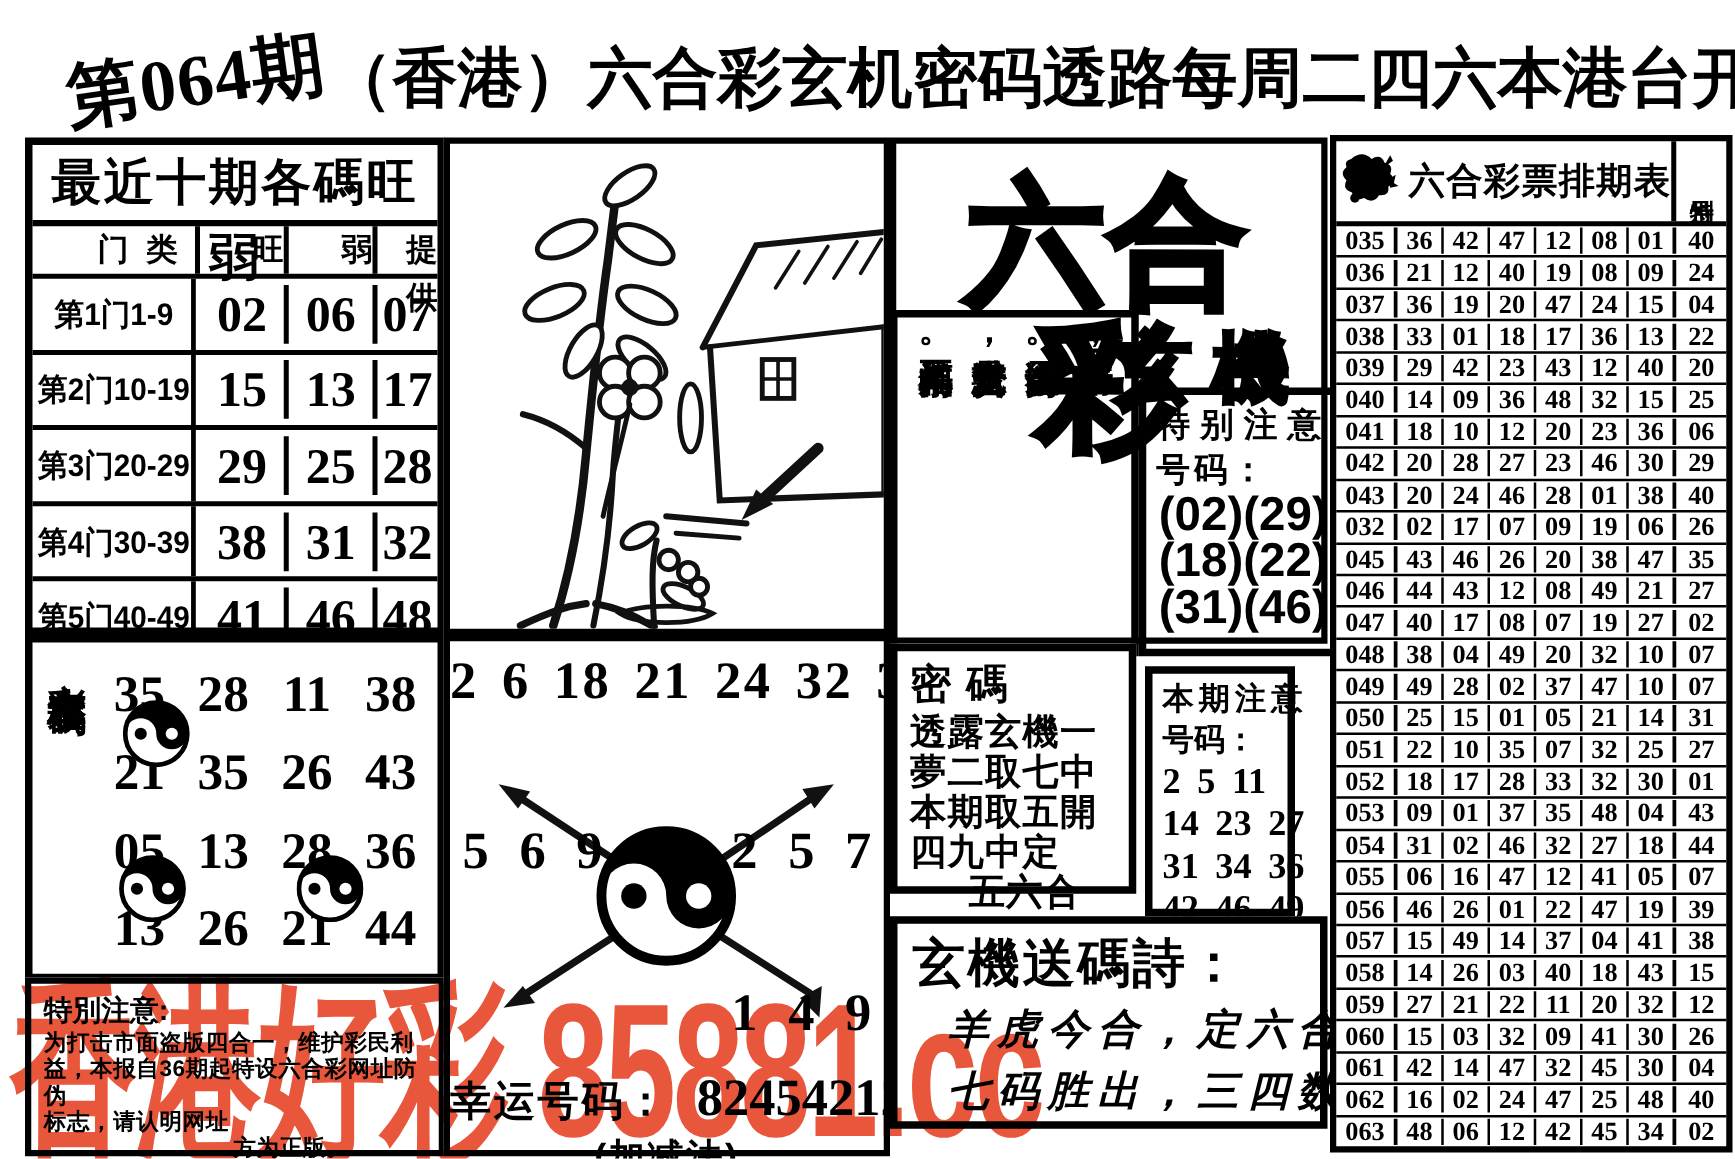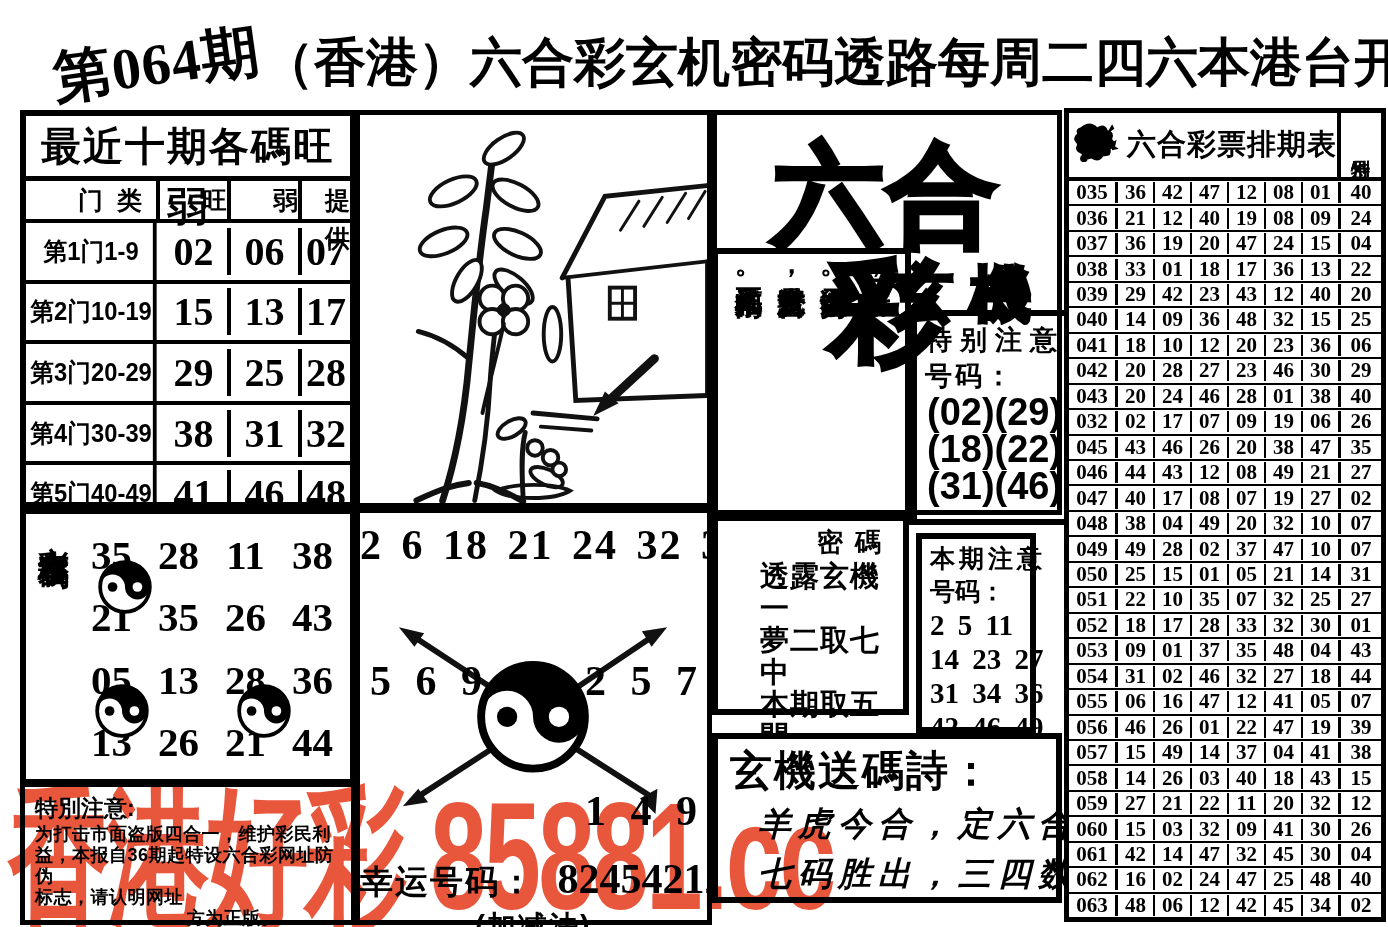--- a/index.html
+++ b/index.html
@@ -82,22 +82,22 @@
             padding:12px 8px;font-size:28px;font-weight:900;line-height:1.52;}
   #attn-box{position:absolute;left:194px;top:195px;width:161px;height:215px;border:6px solid #000;
             box-sizing:border-box;padding:6px 8px;}
   .attn-title{font-size:27px;font-weight:900;letter-spacing:8px;white-space:nowrap;}
   .attn-sub{font-size:27px;font-weight:900;letter-spacing:3px;}
   #attnpairs .t-row{display:flex;justify-content:space-between;padding:0 2px;height:37px;align-items:center;}
   #attnpairs .t-cell{font-family:Liberation Sans, sans-serif;font-size:38px;font-weight:700;}
 
   
   #code-box{left:712px;top:515px;width:197px;height:200px;border-width:6px;padding:4px 10px;}
-  .code-title{text-align:right;font-size:26px;font-weight:900;letter-spacing:12px;}
-  .code-line{font-size:29px;font-weight:900;line-height:32px;letter-spacing:1px;margin-left:32px;}
+  .code-title{text-align:left;font-size:33px;font-weight:900;letter-spacing:12px;}
+  .code-line{font-size:29px;font-weight:900;line-height:32px;letter-spacing:1px;}
   .code-line.last{text-align:right;padding-right:28px;}
 
   
   #issue-box{left:916px;top:533px;width:120px;height:200px;border-width:6px;padding:3px 8px;}
   .issue-title{font-size:25px;font-weight:900;letter-spacing:4px;white-space:nowrap;}
   .issue-sub{font-size:25px;font-weight:900;}
   .issue-nums{font-family:"Liberation Serif","DejaVu Serif",serif;font-size:29px;font-weight:700;
               line-height:34px;word-spacing:6px;white-space:nowrap;}
 
   

